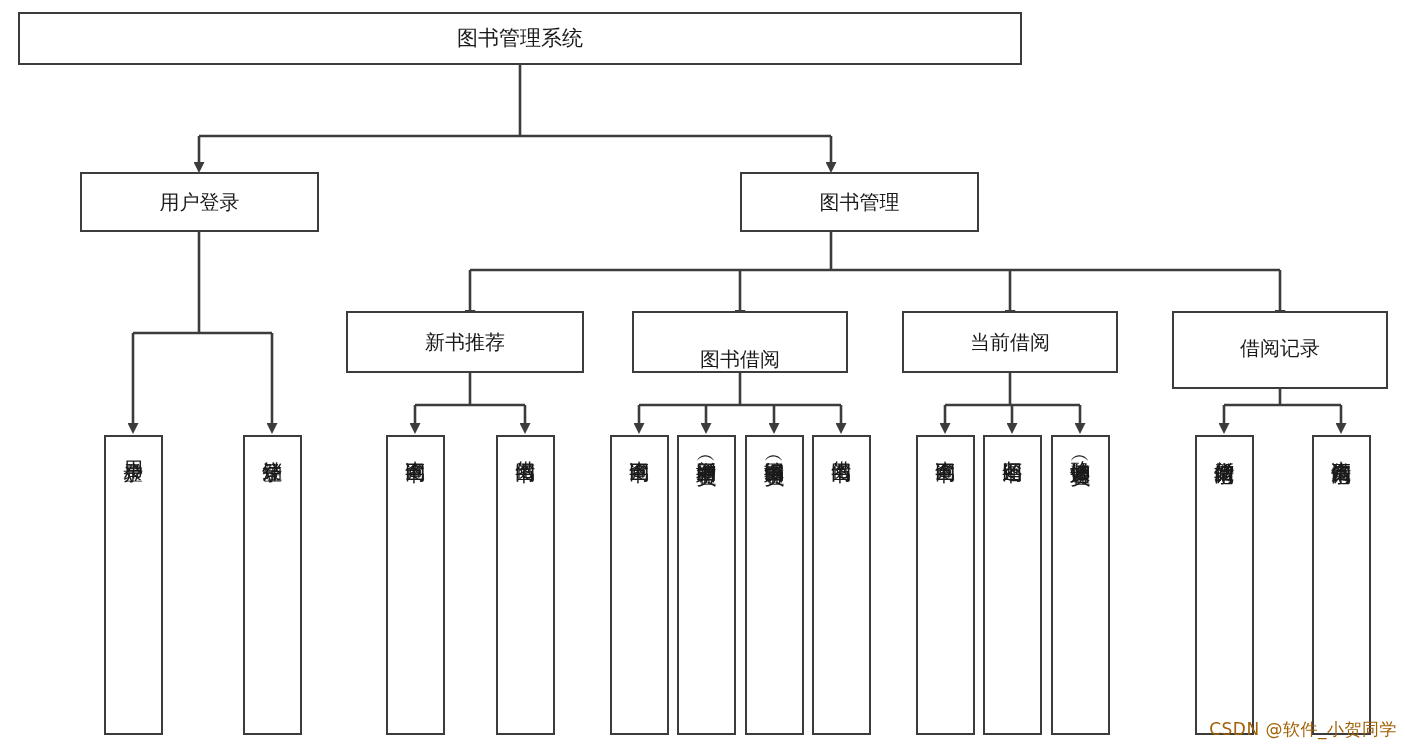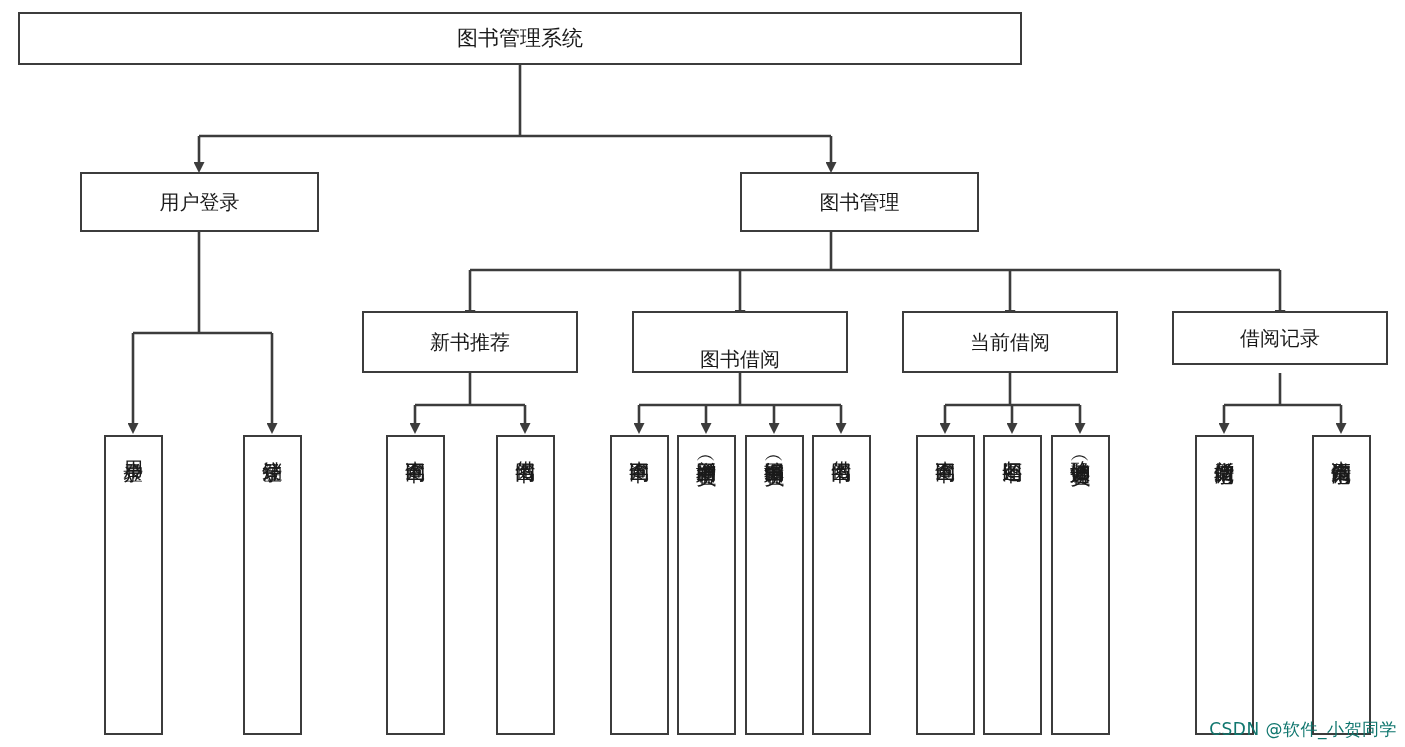--- a/index.html
+++ b/index.html
@@ -55,21 +55,21 @@
     top: 0;
     width: 1405px;
     height: 747px;
     pointer-events: none;
   }
   .wm {
     position: absolute;
     right: 8px;
     bottom: 6px;
     font-size: 17px;
-    color: #0f766e;
+    color: #a16207;
     white-space: nowrap;
     letter-spacing: 0.5px;
   }
 </style>
 </head>
 <body>
 
 <div id="canvas">
 
   <svg id="links" viewBox="0 0 1405 747">
@@ -126,30 +126,30 @@
     <span class="label-h">图书管理系统</span>
   </div>
 
   <div class="node level2" style="left:80px; top:172px; width:239px; height:60px;">
     <span class="label-h">用户登录</span>
   </div>
   <div class="node level2" style="left:712px; top:172px; width:239px; height:60px;margin-left:28px;">
     <span class="label-h">图书管理</span>
   </div>
 
-  <div class="node level2" style="left:362px; top:311px; width:216px; height:62px;align-items:center;">
+  <div class="node level2" style="left:346px; top:311px; width:238px; height:62px;align-items:center;">
     <span class="label-h">新书推荐</span>
   </div>
   <div class="node level2" style="left:632px; top:311px; width:216px; height:62px;align-items:flex-end;">
     <span class="label-h">图书借阅</span>
   </div>
   <div class="node level2" style="left:902px; top:311px; width:216px; height:62px;">
     <span class="label-h">当前借阅</span>
   </div>
-  <div class="node level2" style="left:1172px; top:311px; width:216px; height:54px;">
+  <div class="node level2" style="left:1172px; top:311px; width:216px; height:78px;font-family:Liberation Mono, monospace;">
     <span class="label-h">借阅记录</span>
   </div>
 
   <div class="node leaf" style="left:104px; top:435px; width:59px; height:300px;">
     <span class="label-v">用户登录</span>
   </div>
   <div class="node leaf" style="left:243px; top:435px; width:59px; height:300px;">
     <span class="label-v">注销登录</span>
   </div>
 

